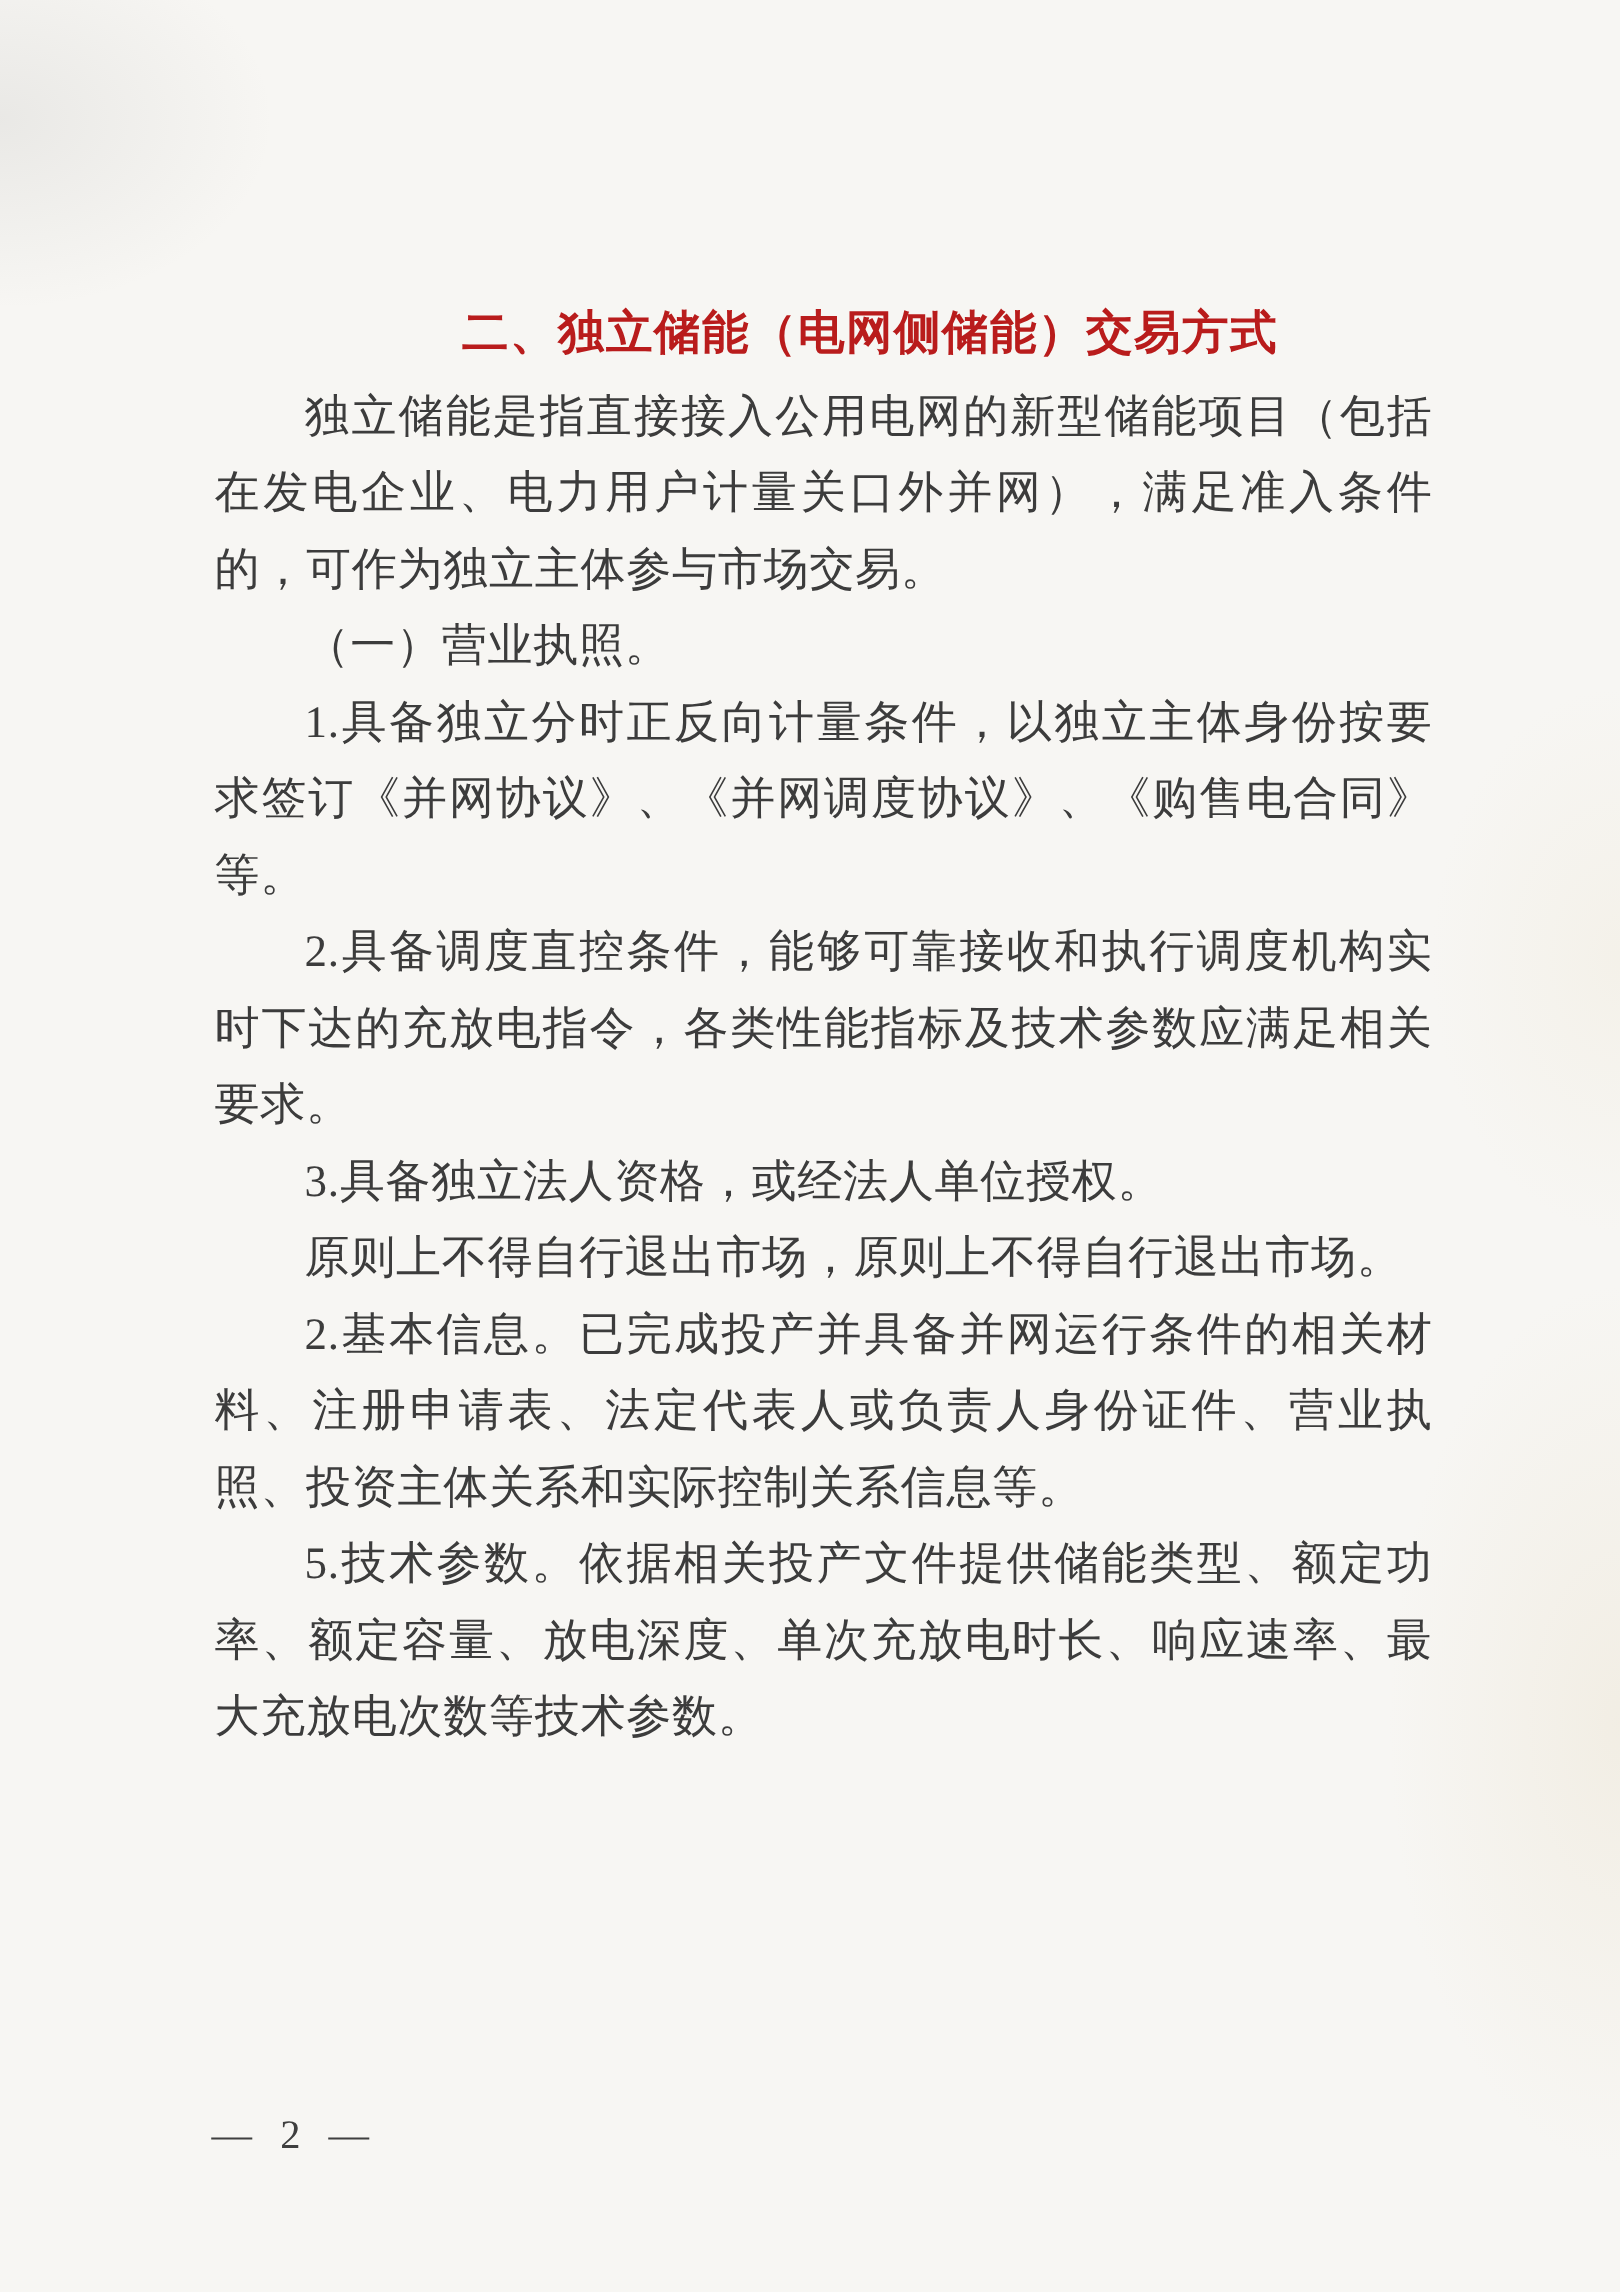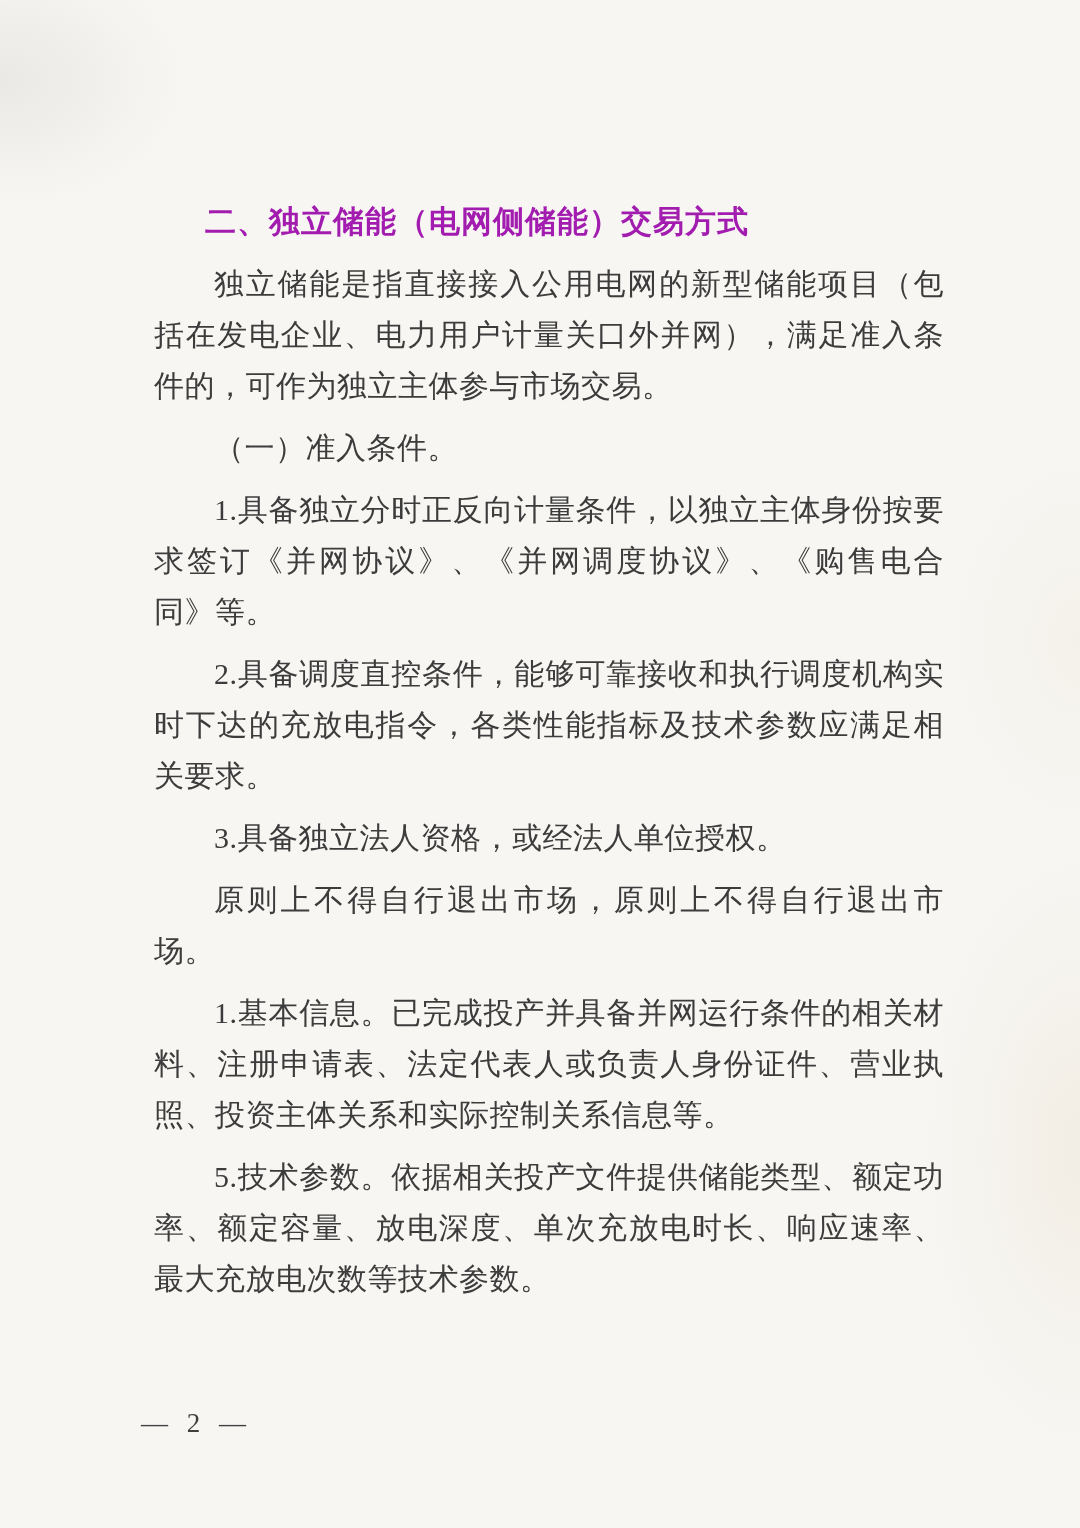--- a/index.html
+++ b/index.html
@@ -30,48 +30,49 @@
     font-size: 30px;
     line-height: 51px;
     color: #3c3c3c;
     letter-spacing: 0.5px;
   }
   .doc-heading {
     font-family: "Liberation Sans", "DejaVu Sans", sans-serif;
     font-weight: 700;
     font-size: 31px;
     line-height: 51px;
-    color: #a21caf;
+    color: #b91c1c;
     margin: 0 0 5px 0;
     text-indent: 2em;
     letter-spacing: 1px;
+    text-align: center;
   }
   .para {
-    margin: 11px;
+    margin: 0;
     text-indent: 2em;
     text-align: justify;
   }
   .page-number {
     position: absolute;
     left: 141px;
     top: 1408px;
     font-size: 27px;
     color: #3f3f3f;
     letter-spacing: 6px;
   }
 </style>
 </head>
 <body>
 
 <div class="page">
   <div class="doc-body">
     <h1 class="doc-heading">二、独立储能（电网侧储能）交易方式</h1>
     <p class="para">独立储能是指直接接入公用电网的新型储能项目（包括在发电企业、电力用户计量关口外并网），满足准入条件的，可作为独立主体参与市场交易。</p>
-    <p class="para">（一）准入条件。</p>
+    <p class="para">（一）营业执照。</p>
     <p class="para">1.具备独立分时正反向计量条件，以独立主体身份按要求签订《并网协议》、《并网调度协议》、《购售电合同》等。</p>
     <p class="para">2.具备调度直控条件，能够可靠接收和执行调度机构实时下达的充放电指令，各类性能指标及技术参数应满足相关要求。</p>
     <p class="para">3.具备独立法人资格，或经法人单位授权。</p>
     <p class="para">原则上不得自行退出市场，原则上不得自行退出市场。</p>
-    <p class="para">1.基本信息。已完成投产并具备并网运行条件的相关材料、注册申请表、法定代表人或负责人身份证件、营业执照、投资主体关系和实际控制关系信息等。</p>
+    <p class="para">2.基本信息。已完成投产并具备并网运行条件的相关材料、注册申请表、法定代表人或负责人身份证件、营业执照、投资主体关系和实际控制关系信息等。</p>
     <p class="para">5.技术参数。依据相关投产文件提供储能类型、额定功率、额定容量、放电深度、单次充放电时长、响应速率、最大充放电次数等技术参数。</p>
   </div>
   <div class="page-number">— 2 —</div>
 </div>
 
 </body></html>

